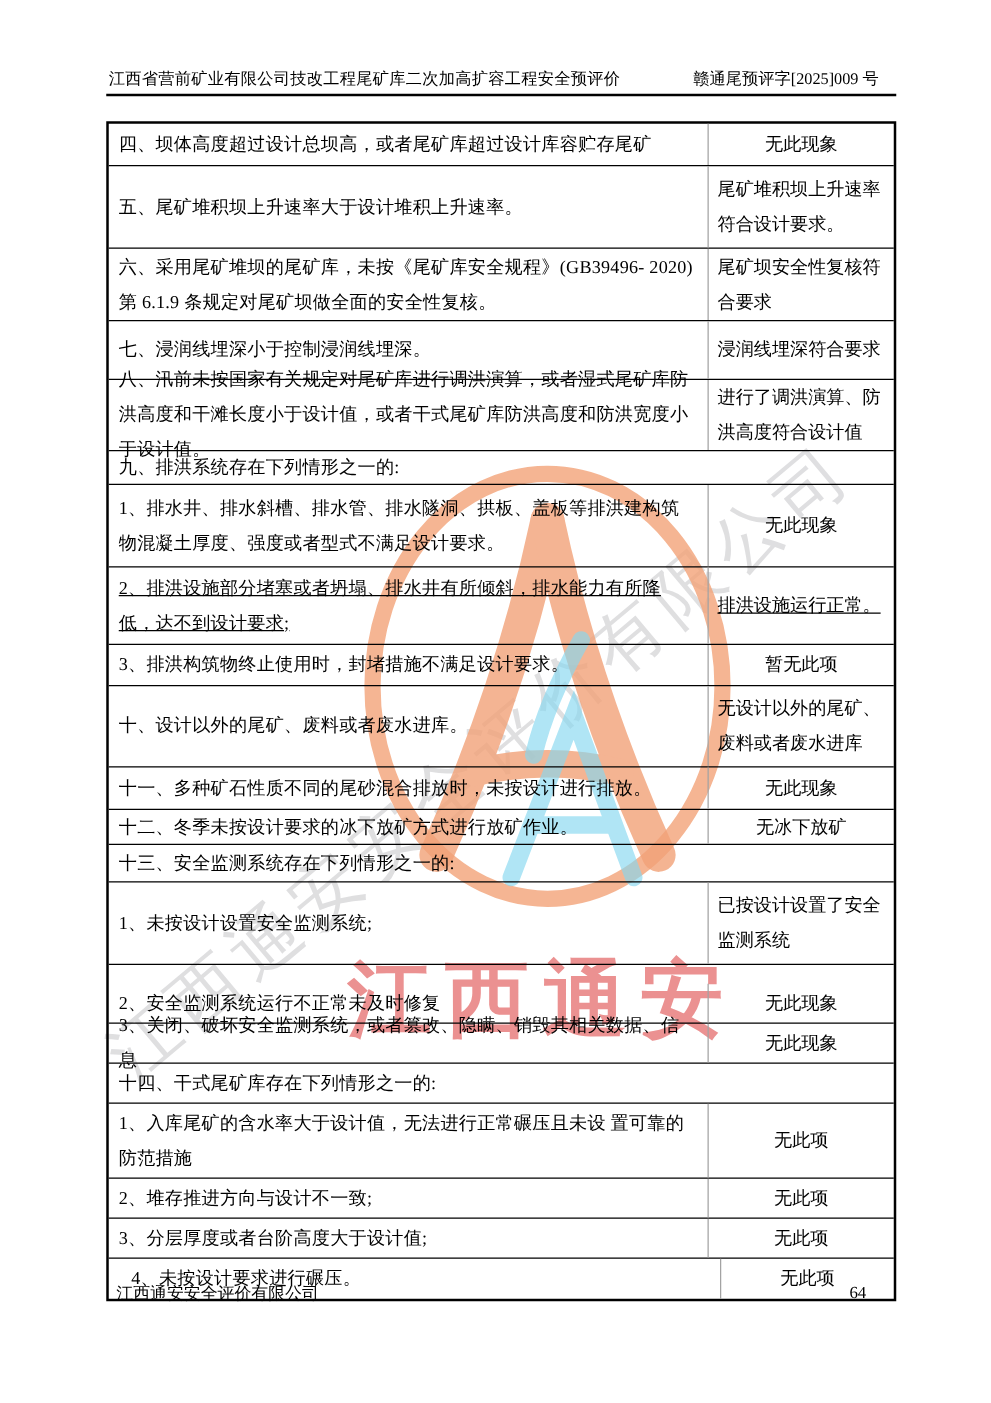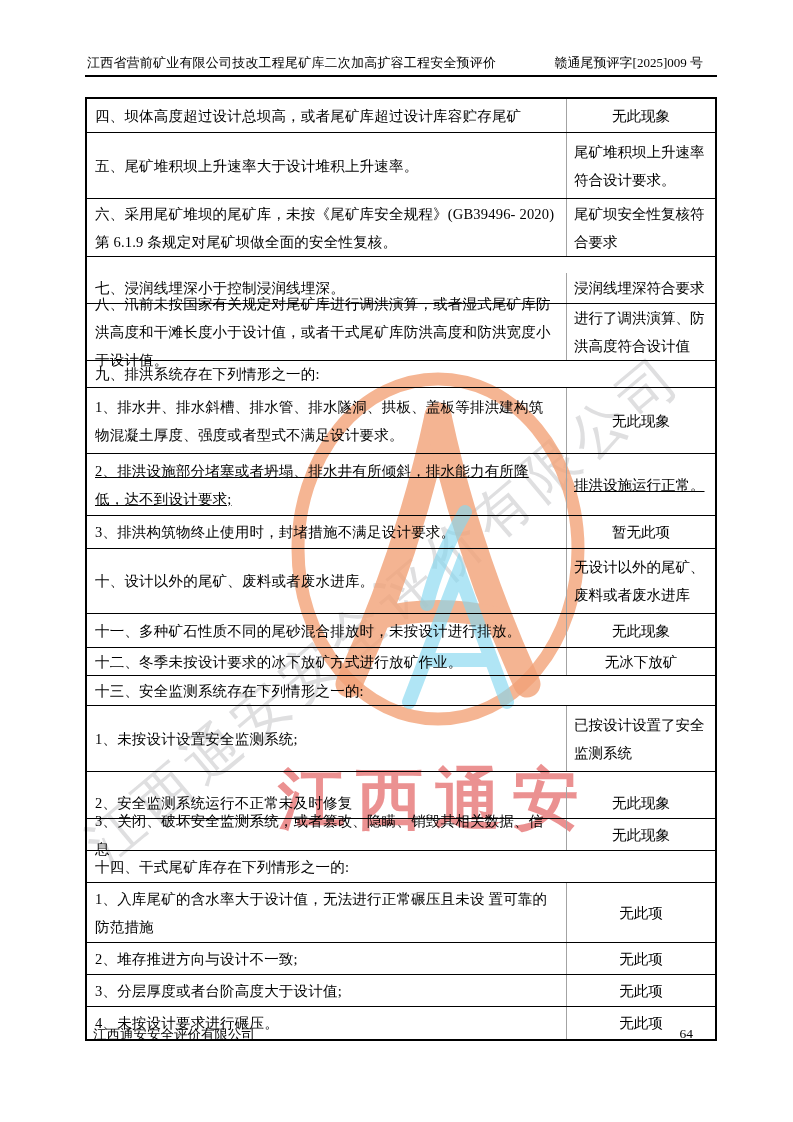--- a/index.html
+++ b/index.html
@@ -32,21 +32,21 @@
     border-bottom:2.5px solid #000;font-size:13px;box-sizing:content-box;
     padding-bottom:3px;
   }
   .header .title{padding-left:2px;letter-spacing:.2px;}
   .header .docno{padding-right:14px;}
   .assessment-table{
     position:absolute;left:85px;top:97px;width:632px;
     border:2px solid #000;box-sizing:border-box;background:transparent;
   }
   .t-row{display:flex;border-bottom:1px solid #000;box-sizing:border-box;}
-  .t-row:last-child{border-bottom:none;}
+  .t-row:last-child{border-bottom:none;padding-left:10px;}
   .cell-l{
     width:480px;box-sizing:border-box;padding:1px 8px;
     display:flex;align-items:center;border-right:1px solid #a3a3a3;
     font-size:14.5px;line-height:28px;letter-spacing:.2px;
   }
   .cell-l.merged{width:100%;border-right:none;}
   .cell-r{
     flex:1;box-sizing:border-box;display:flex;align-items:center;
     font-size:14.5px;line-height:28px;padding:1px 7px;text-align:left;
   }
@@ -94,21 +94,21 @@
       <div class="cell-r center">无此现象</div>
     </div>
       <div class="t-row" style="height: 66px;">
       <div class="cell-l">五、尾矿堆积坝上升速率大于设计堆积上升速率。</div>
       <div class="cell-r">尾矿堆积坝上升速率符合设计要求。</div>
     </div>
       <div class="t-row" style="height: 58px;">
       <div class="cell-l">六、采用尾矿堆坝的尾矿库，未按《尾矿库安全规程》(GB39496- 2020)第 6.1.9 条规定对尾矿坝做全面的安全性复核。</div>
       <div class="cell-r">尾矿坝安全性复核符合要求</div>
     </div>
-      <div class="t-row" style="height: 47px; align-items: flex-end;">
+      <div class="t-row" style="height: 47px;">
       <div class="cell-l">七、浸润线埋深小于控制浸润线埋深。</div>
       <div class="cell-r">浸润线埋深符合要求</div>
     </div>
       <div class="t-row" style="height: 57px;">
       <div class="cell-l">八、汛前未按国家有关规定对尾矿库进行调洪演算，或者湿式尾矿库防洪高度和干滩长度小于设计值，或者干式尾矿库防洪高度和防洪宽度小于设计值。</div>
       <div class="cell-r">进行了调洪演算、防洪高度符合设计值</div>
     </div>
       <div class="t-row" style="height: 27px;">
       <div class="cell-l merged">九、排洪系统存在下列情形之一的:</div>
 

